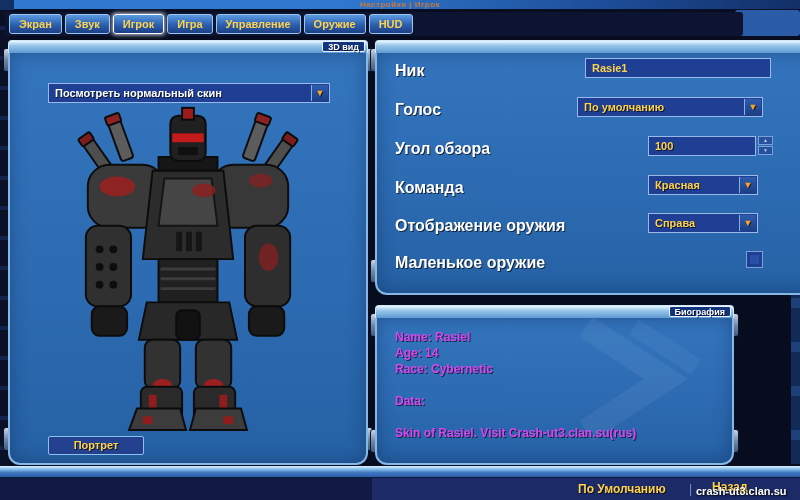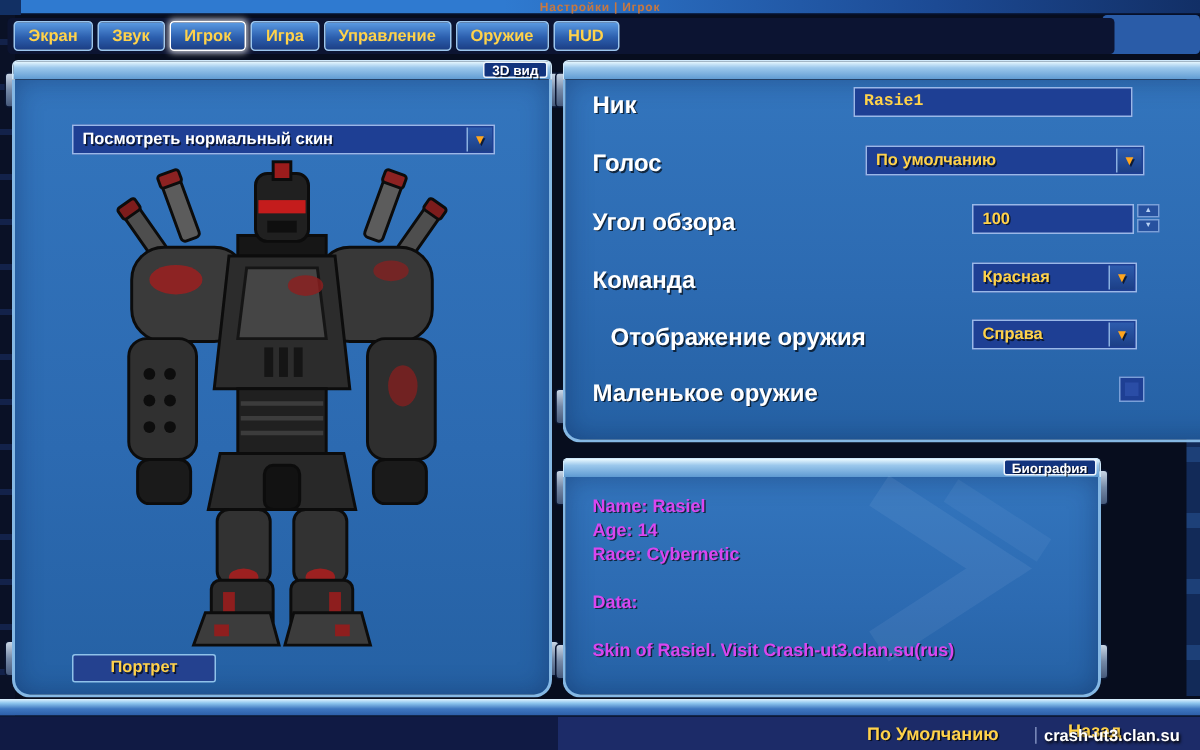--- a/index.html
+++ b/index.html
@@ -218,21 +218,21 @@
 <div class="panel" style="left:375px; top:40px; width:476px; height:255px;">
   <div class="clamp" style="left:-5px; top:8px;"></div>
   <div class="clamp" style="right:-5px; top:8px;"></div>
   <div class="clamp" style="left:-5px; bottom:12px;"></div>
   <div class="clamp" style="right:-5px; bottom:12px;"></div>
   <div class="panel-body"></div>
   <div class="panel-header"></div>
   <div class="panel-tag txtshadow">Разное</div>
 
   <div class="row-label txtshadow" style="left:20px; top:22px;">Ник</div>
-  <input class="nick" style="left: 194px; top: 18px; width: 186px; font-family: Liberation Mono, monospace;" value="Rasie1">
+  <input class="nick" style="left: 210px; top: 18px; width: 186px;" value="Rasie1">
 
   <div class="row-label txtshadow" style="left:20px; top:61px;">Голос</div>
   <div class="field txtshadow" style="left:202px; top:57px; width:186px;">
     <span class="val">По умолчанию</span>
     <span class="dd-arrow">▼</span>
   </div>
 
   <div class="row-label txtshadow" style="left:20px; top:100px;">Угол обзора</div>
   <div class="field txtshadow" style="left:273px; top:96px; width:108px;">
     <span class="val">100</span>
@@ -241,21 +241,21 @@
     <div class="spin-btn" style="top:0;">▲</div>
     <div class="spin-btn" style="top:10px;">▼</div>
   </div>
 
   <div class="row-label txtshadow" style="left:20px; top:139px;">Команда</div>
   <div class="field txtshadow" style="left:273px; top:135px; width:110px;">
     <span class="val">Красная</span>
     <span class="dd-arrow">▼</span>
   </div>
 
-  <div class="row-label txtshadow" style="left:20px; top:177px;margin-left:12px;">Отображение оружия</div>
+  <div class="row-label txtshadow" style="left:20px; top:177px;">Отображение оружия</div>
   <div class="field txtshadow" style="left:273px; top:173px; width:110px;">
     <span class="val">Справа</span>
     <span class="dd-arrow">▼</span>
   </div>
 
   <div class="row-label txtshadow" style="left:20px; top:214px;">Маленькое оружие</div>
   <div class="checkbox" style="left:371px; top:211px;">
     <div class="inner"></div>
   </div>
 </div>

